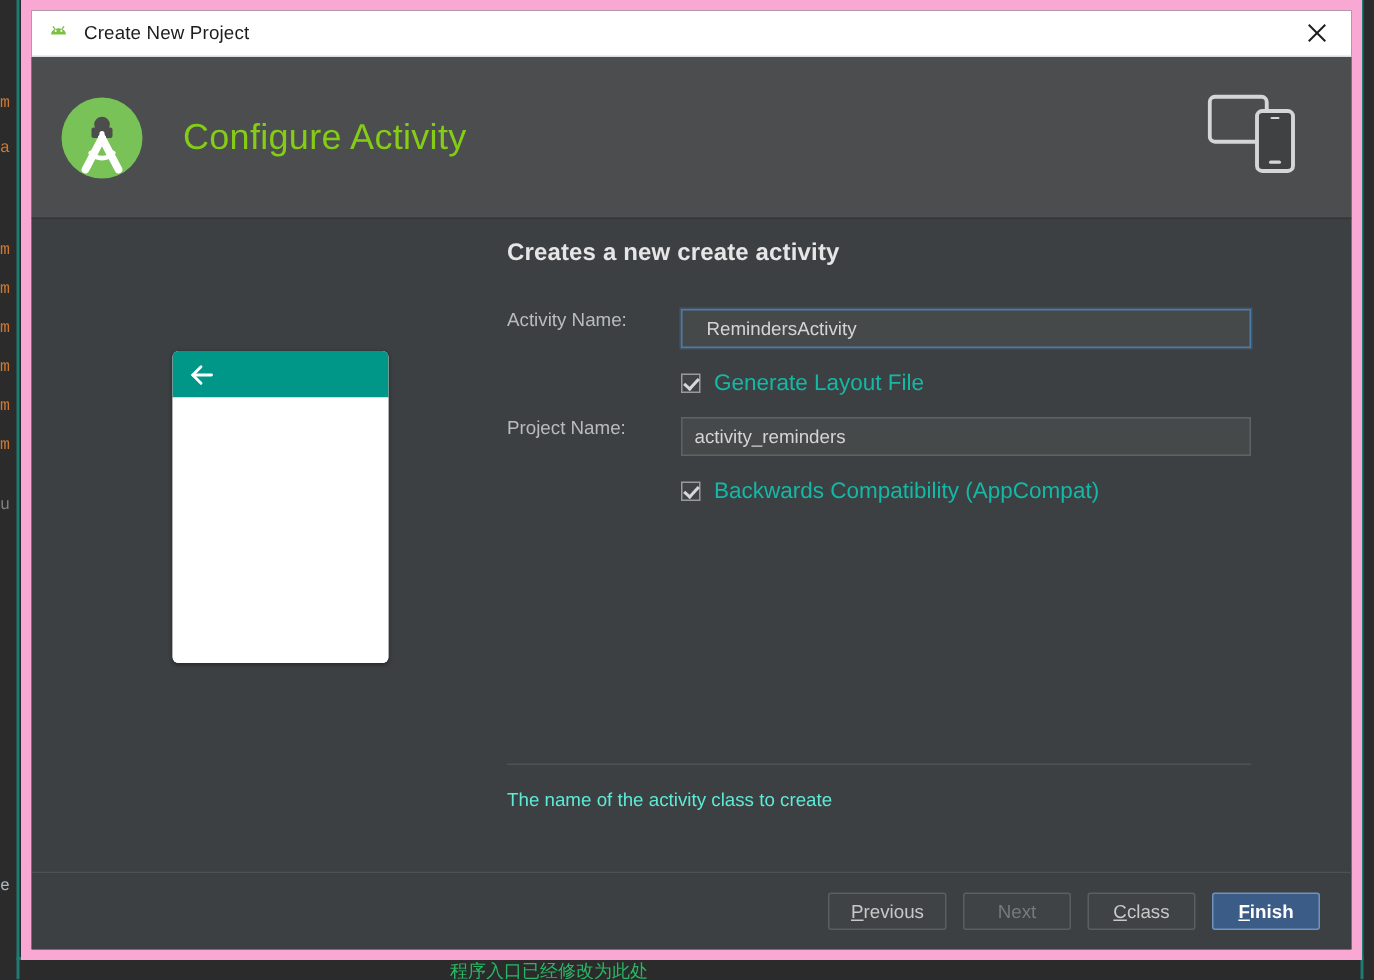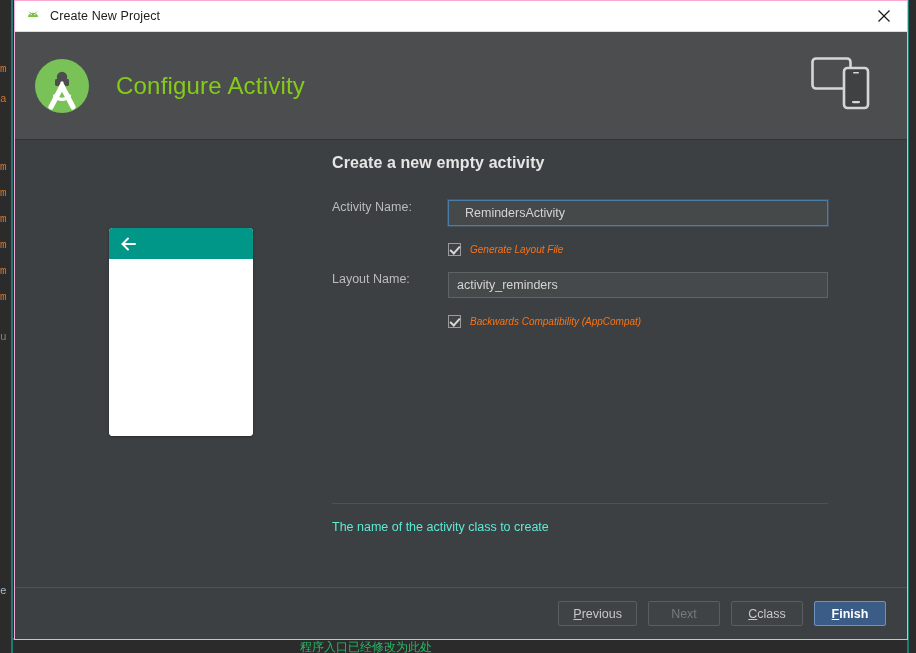--- a/index.html
+++ b/index.html
@@ -56,21 +56,21 @@
   }
 
   
   #dialog-window {
     position: absolute;
     left: 14px;
     top: 0px;
     width: 894px;
     height: 640px;
     box-sizing: border-box;
-    border: 1px solid #f9a8d4;
+    border: 7px solid #f9a8d4;
     background: #3c4043;
     display: flex;
     flex-direction: column;
     overflow: hidden;
   }
   
   #teal-line-left {
     position: absolute;
     left: 11px; top: 0;
     width: 2px; height: 653px;
@@ -255,23 +255,22 @@
     left: 3px;
     top: 0px;
     width: 4px;
     height: 8px;
     border: solid #d8d8d8;
     border-width: 0 2px 2px 0;
     transform: rotate(42deg);
   }
   .check-label {
     margin-left: 9px;
-    font-size: 10px;
-    color: #f97316;
-    font-style: italic;
+    font-size: 15px;
+    color: #14b8a6;
   }
 
   
   #help-separator {
     position: absolute;
     left: 317px;
     top: 363px;
     width: 496px;
     height: 1px;
     background: #4e5254;
@@ -400,34 +399,34 @@
               <line x1="2.5" y1="9" x2="15" y2="9" stroke="#ffffff" stroke-width="1.9" stroke-linecap="round"></line>
               <polyline points="8,3.5 2.5,9 8,14.5" fill="none" stroke="#ffffff" stroke-width="1.9" stroke-linecap="round" stroke-linejoin="round"></polyline>
             </svg>
           </div>
         </div>
         <div id="preview-content"></div>
       </div>
     </div>
 
     <div id="form-area">
-      <div id="section-title">Create a new empty activity</div>
+      <div id="section-title">Creates a new create activity</div>
 
       <div class="form-row">
         <div class="form-label">Activity Name:</div>
         <input class="text-field focused" type="text" value="RemindersActivity" style="">
       </div>
 
       <div class="check-row">
         <div class="checkbox checked"></div>
         <div class="check-label">Generate Layout File</div>
       </div>
 
       <div class="form-row">
-        <div class="form-label">Layout Name:</div>
+        <div class="form-label">Project Name:</div>
         <input class="text-field" type="text" value="activity_reminders" style="">
       </div>
 
       <div class="check-row">
         <div class="checkbox checked"></div>
         <div class="check-label">Backwards Compatibility (AppCompat)</div>
       </div>
     </div>
 
     <div id="help-separator"></div>

